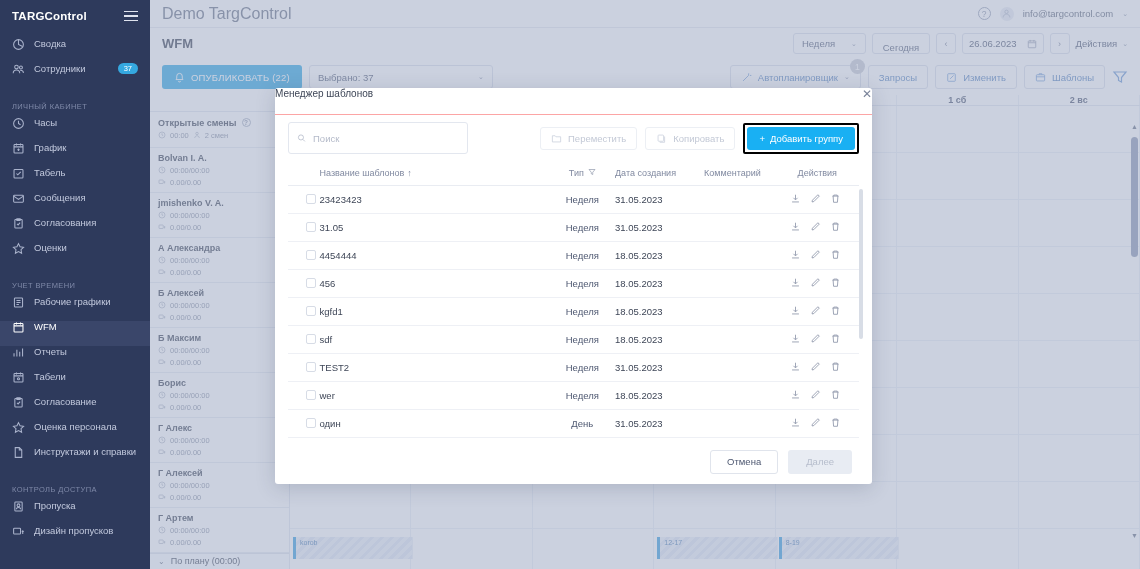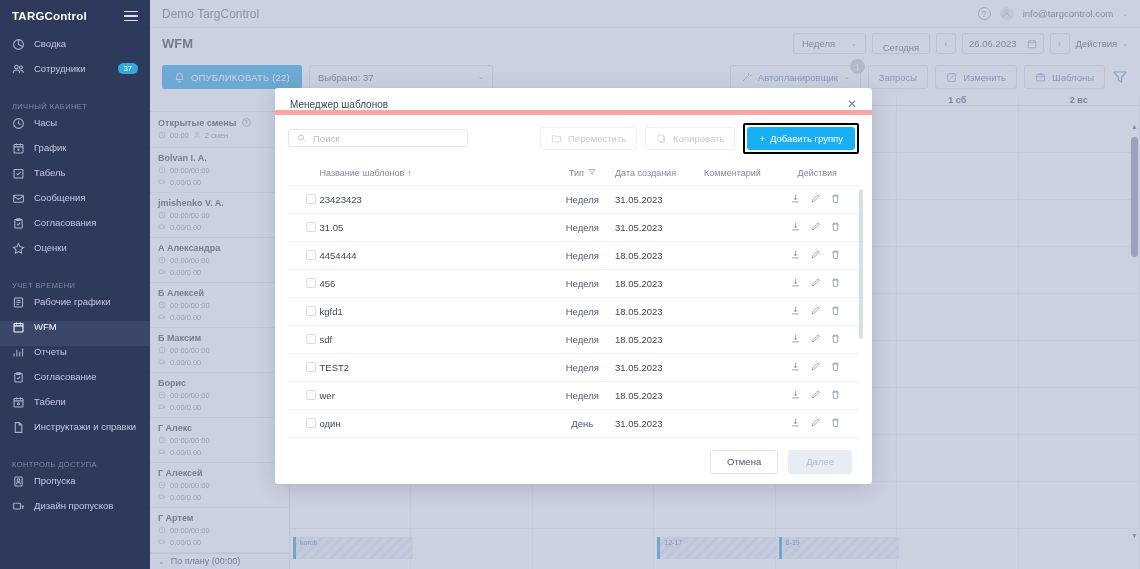--- a/index.html
+++ b/index.html
@@ -57,21 +57,21 @@
     margin-left: auto; background: #35a8e0; color: #fff;
     font-size: 7.5px; border-radius: 8px; padding: 1.5px 6px; line-height: 1;
   }
 
   
   .main { flex: 1; display: flex; flex-direction: column; position: relative; background: #fff; }
   .topbar {
     height: 28px; background: #fff; border-bottom: 1px solid #e6e9f0;
     display: flex; align-items: center; padding: 0 12px; flex: 0 0 28px;
   }
-  .topbar .demo { font-size: 12px; color: #6b7488; }
+  .topbar .demo { font-size: 16px; color: #6b7488; }
   .topbar .right { margin-left: auto; display: flex; align-items: center; gap: 9px; }
   .help-ico {
     width: 13px; height: 13px; border: 1px solid #9aa3b8; border-radius: 50%;
     font-size: 8.5px; color: #8d96ab; display: flex; align-items: center;
     justify-content: center; cursor: pointer;
   }
   .avatar {
     width: 14px; height: 14px; border-radius: 50%; background: #e9ecf3;
     display: flex; align-items: center; justify-content: center;
   }
@@ -194,31 +194,31 @@
   }
 
   
   .modal {
     position: absolute; left: 275px; top: 88px; width: 597px; height: 396px;
     background: #fff; border-radius: 3px; z-index: 20;
     box-shadow: 0 4px 20px rgba(40,50,80,.18);
     display: flex; flex-direction: column;
   }
   .modal-head {
-    height: 27px; display: flex; align-items: flex-end; padding: 0 15px;
-    border-bottom: 5px solid #fca5a5; flex: 0 0 27px;
+    height: 27px; display: flex; align-items: flex-start; padding: 0 0;
+    border-bottom: 1px solid #fca5a5; flex: 0 0 27px;
   }
   .modal-title { font-size: 10px; color: #3e4657; }
   .modal-close { margin-left: auto; font-size: 12px; color: #7b849a; cursor: pointer; line-height: 1; }
 
   .modal-tools {
     height: 46px; display: flex; align-items: center; padding: 0 13px; gap: 8px; flex: 0 0 46px;
   }
   .search-box {
-    width: 180px; height: 18px; border: 1px solid #e3e7ef; border-radius: 3px;
+    width: 180px; height: 32px; border: 1px solid #e3e7ef; border-radius: 3px;
     display: flex; align-items: center; gap: 7px; padding: 0 8px;
   }
   .search-box svg { width: 10px; height: 10px; stroke: #aeb5c6; fill: none; stroke-width: 1.3; }
   .search-box input {
     border: none; outline: none; font-size: 9.5px; color: #45506a; width: 100%;
     font-family: "Liberation Sans", sans-serif; background: transparent;
   }
   .search-box input::placeholder { color: #b4bac9; }
   .mt-right { margin-left: auto; display: flex; align-items: center; gap: 8px; }
   .ghost-btn {
@@ -394,36 +394,44 @@
           <span class="ico">
             <svg viewBox="0 0 16 16">
               <path d="M2.5 13V9M6 13V4.5M9.5 13V7M13 13V3"></path>
             </svg>
           </span>
           <span>Отчеты</span>
         </div>
         <div class="sb-item">
           <span class="ico">
             <svg viewBox="0 0 16 16">
+              <rect x="2.5" y="3" width="11" height="10.5" rx="1"></rect>
+              <path d="M2.5 6h11M5.5 1.8v2.4M10.5 1.8v2.4"></path>
+              <circle cx="8" cy="9.5" r="1.3"></circle>
+            </svg>
+          </span>
+          <span>Табели</span>
+        </div>
+        <div class="sb-item">
+          <span class="ico">
+            <svg viewBox="0 0 16 16">
               <rect x="3.5" y="3" width="9" height="10.5" rx="1"></rect>
               <path d="M6 2.2h4v2H6z"></path>
               <path d="M6.2 8.5l1.3 1.3 2.5-2.8"></path>
             </svg>
           </span>
           <span>Согласование</span>
         </div>
         <div class="sb-item">
           <span class="ico">
             <svg viewBox="0 0 16 16">
-              <rect x="2.5" y="3" width="11" height="10.5" rx="1"></rect>
-              <path d="M2.5 6h11M5.5 1.8v2.4M10.5 1.8v2.4"></path>
-              <circle cx="8" cy="9.5" r="1.3"></circle>
-            </svg>
-          </span>
-          <span>Табели</span>
+              <path d="M8 2l1.9 3.9 4.3.6-3.1 3 .7 4.3L8 11.8l-3.8 2 .7-4.3-3.1-3 4.3-.6z"></path>
+            </svg>
+          </span>
+          <span>Оценка персонала</span>
         </div>
         <div class="sb-item">
           <span class="ico">
             <svg viewBox="0 0 16 16">
               <path d="M4 2h5l3 3v9H4z"></path>
               <path d="M9 2v3h3"></path>
             </svg>
           </span>
           <span>Инструктажи и справки</span>
         </div>

